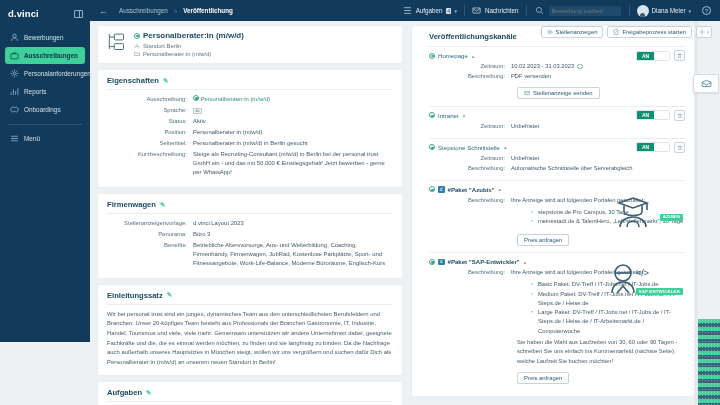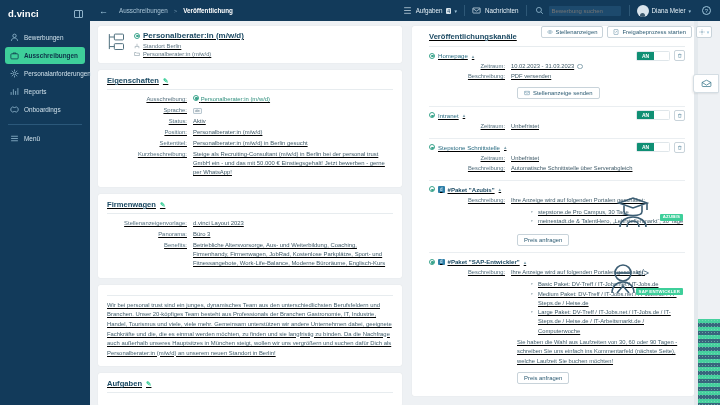--- a/index.html
+++ b/index.html
@@ -6,21 +6,21 @@
   html, body {
     width: 720px; height: 405px;
     font-family: "Liberation Sans", sans-serif;
     background: #eef1f4;
     overflow: hidden;
   }
   body { display: flex; position: relative; }
 
   
   .sidebar {
-    width: 90px; height: 405px;
+    width: 90px; height: 342px;
     background: #123a5a;
     color: #ffffff;
     flex: 0 0 90px;
     padding-top: 4px;
     position: relative;
     z-index: 5;
   }
   .brand-row {
     display: flex; align-items: center; justify-content: space-between;
     padding: 4px 7px 9px 8px;
@@ -64,21 +64,21 @@
     width: 72px; height: 10px; border-radius: 1px; padding: 0 3px;
     font-family: "Liberation Sans", sans-serif;
   }
   .avatar {
     width: 12px; height: 12px; border-radius: 50%;
     background: #d9e4ec; display:flex; align-items:flex-end; justify-content:center; overflow:hidden;
   }
   .avatar .head { width:5px; height:5px; border-radius:50%; background:#3d5a6e; margin-bottom:-1px; box-shadow: 0 6px 0 -0.5px #3d5a6e, 0 0 0 0 #000; }
   .help-ico { width: 9px; height: 9px; border: 1px solid #9fc6dc; border-radius: 50%; color: #9fc6dc; font-size: 6px; display:flex; align-items:center; justify-content:center; margin: 0 4px; }
 
-  .content { position: absolute; top: 21px; left: 0; right: 0; bottom: 0; display: flex; text-decoration: underline; }
+  .content { position: absolute; top: 21px; left: 0; right: 0; bottom: 0; display: flex; }
   .col-left { width: 318px; padding: 5px 6px 0 8px; }
   .col-right { flex: 1; padding: 5px 26px 0 4px; position: relative; }
 
   .card { background: #ffffff; border-radius: 2px; box-shadow: 0 0 1px rgba(0,0,0,.12); }
 
   
   .head-card { display: flex; align-items: flex-start; gap: 8px; padding: 5px 8px 6px 8px; margin-bottom: 7px; }
   .folder-ico { width: 20px; height: 20px; flex:0 0 20px; margin-top:1px; }
   .folder-ico svg { width:20px; height:20px; stroke:#50707f; fill:none; stroke-width:1.2; }
   .h-title { font-size: 8px; font-weight: bold; color: #1c4a63; display:flex; align-items:center; gap:3px; }
@@ -432,20 +432,24 @@
           <div class="f-label">Panorama:</div>
           <div class="f-value">Büro 3</div>
         </div>
         <div class="field">
           <div class="f-label">Benefits:</div>
           <div class="f-value">Betriebliche Altersvorsorge, Aus- und Weiterbildung, Coaching, Firmenhandy, Firmenwagen, JobRad, Kostenlose Parkplätze, Sport- und Fitnessangebote, Work-Life-Balance, Moderne Büroräume, Englisch-Kurs</div>
         </div>
       </div>
 
       <div class="card sec">
+        <div class="sec-title">
+          <span>Einleitungssatz</span>
+          <span class="pencil">✎</span>
+        </div>
         <div class="sec-rule"></div>
         <div class="lead-text">Wir bei personal trust sind ein junges, dynamisches Team aus den unterschiedlichsten Berufsfeldern und Branchen. Unser 20-köpfiges Team besteht aus Professionals der Branchen Gastronomie, IT, Industrie, Handel, Tourismus und viele, viele mehr. Gemeinsam unterstützen wir andere Unternehmen dabei, geeignete Fachkräfte und die, die es einmal werden möchten, zu finden und sie langfristig zu binden. Da die Nachfrage auch außerhalb unseres Hauptsitzes in München steigt, wollen wir uns vergrößern und suchen dafür Dich als Personalberater:in (m/w/d) an unserem neuen Standort in Berlin!</div>
       </div>
 
       <div class="card sec">
         <div class="sec-title">
           <span>Aufgaben</span>
           <span class="pencil">✎</span>
         </div>
         <div class="sec-rule"></div>

